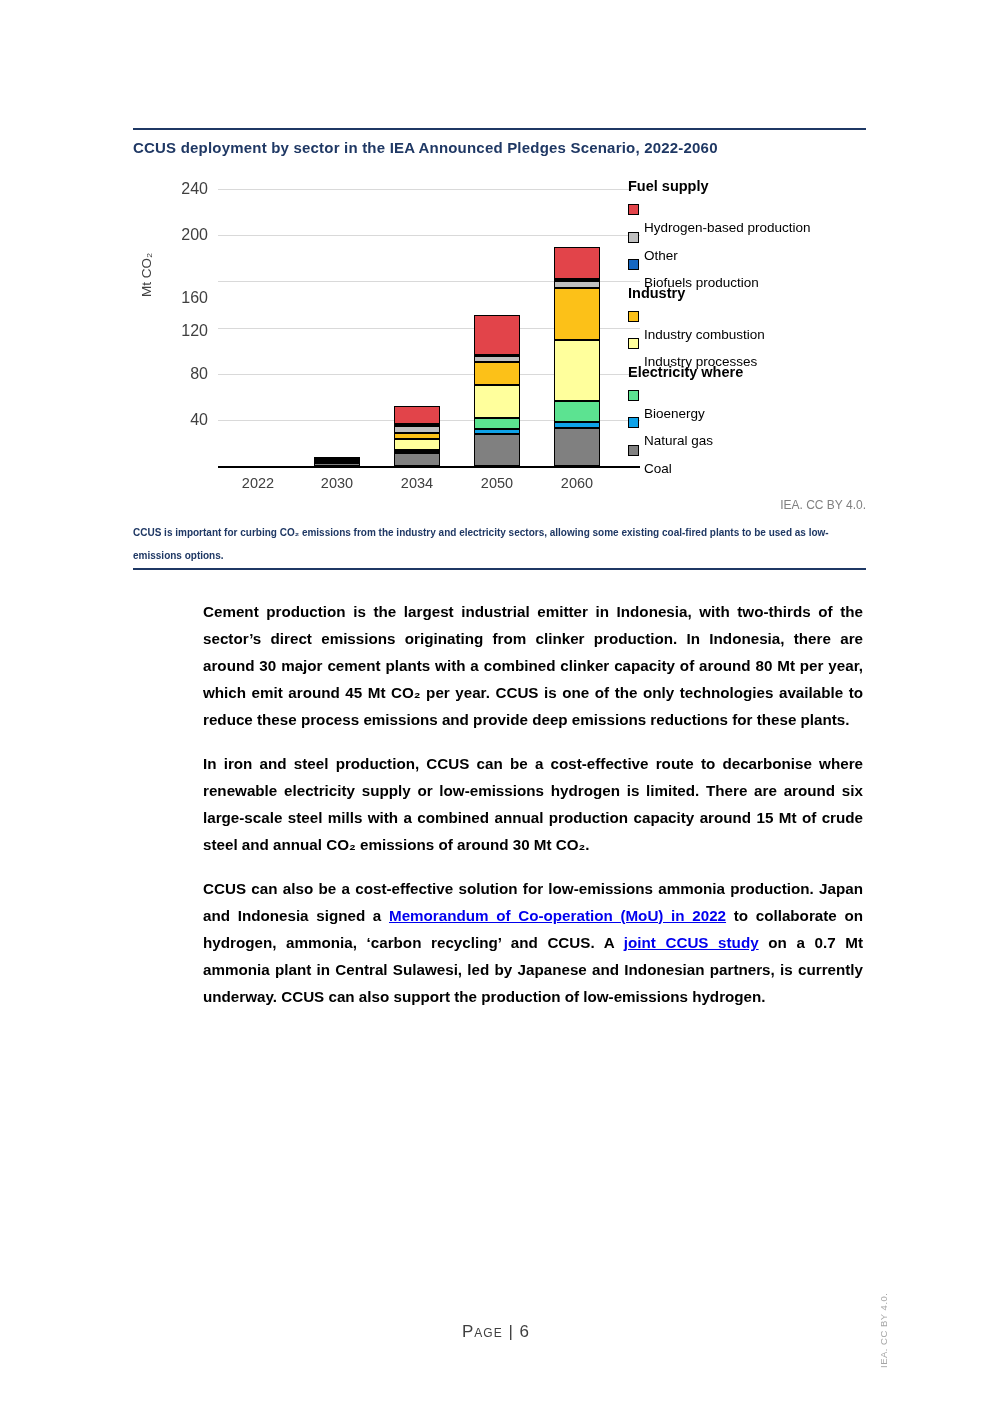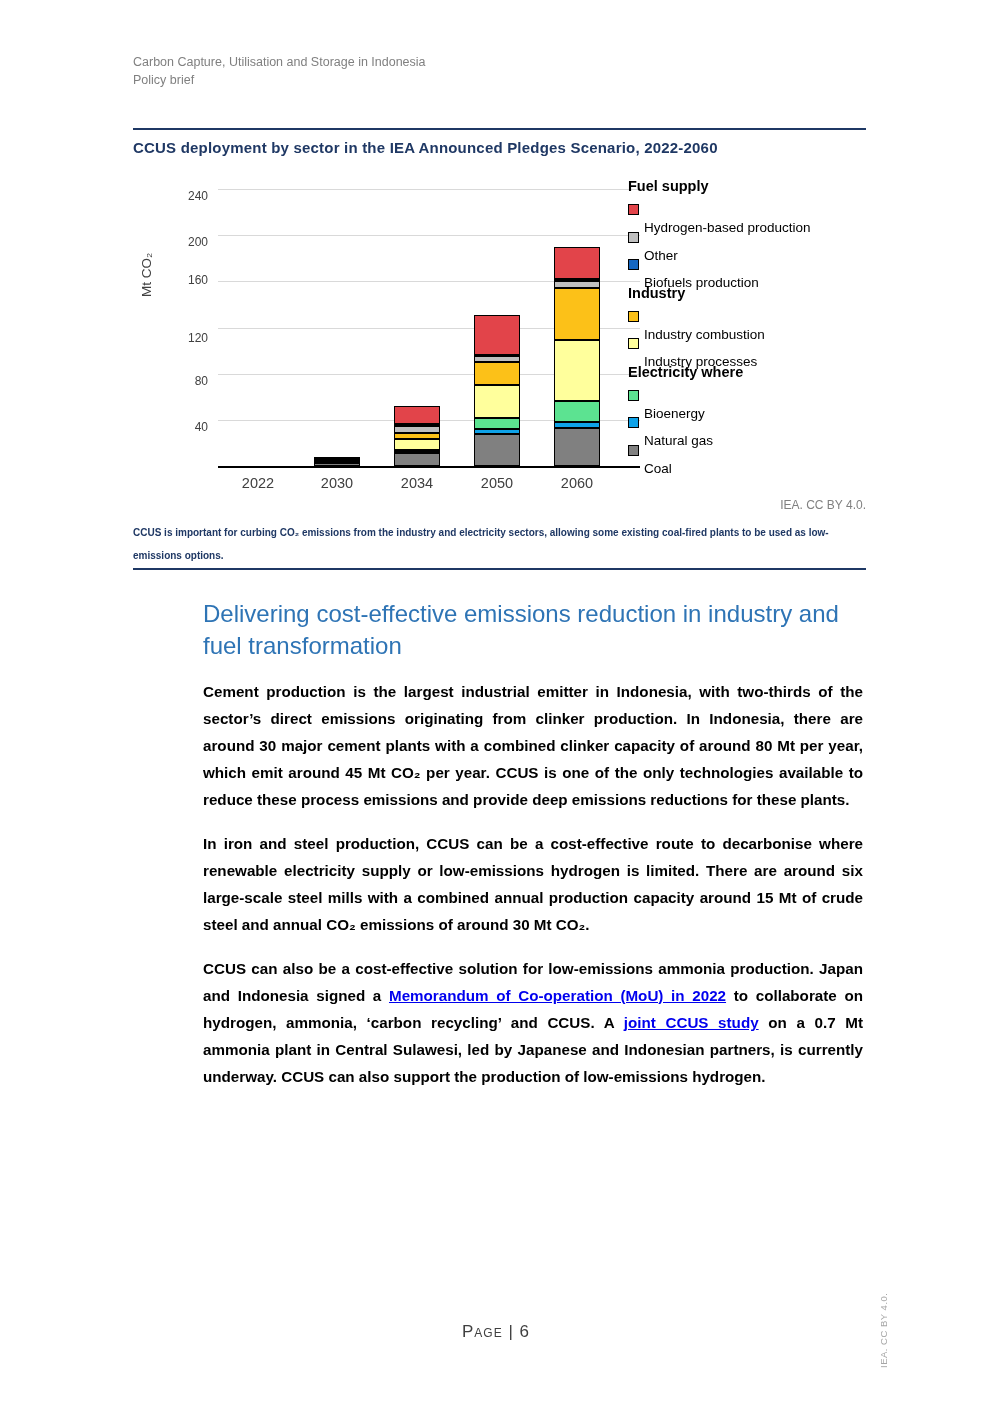--- a/index.html
+++ b/index.html
@@ -32,21 +32,21 @@
   .chart { position:absolute; left:0; top:42px; width:733px; height:330px; }
   .y-axis-title {
     position:absolute; left:6px; top:55px; width:16px; height:100px;
     writing-mode: vertical-rl; transform: rotate(180deg);
     font-size:13.5px; color:#404040; text-align:center;
   }
   .gridline { position:absolute; height:1px; background:#d9d9d9; }
   .axis-baseline { position:absolute; height:2px; background:#000000; }
   .y-tick-label {
     position:absolute; left:18px; width:57px; text-align:right;
-    font-size:12px; color:#404040;margin-top:9px;
+    font-size:16px; color:#404040;
   }
   .x-tick-label {
     position:absolute; width:64px; text-align:center;
     font-size:14.5px; color:#404040;
   }
   .bar-seg { position:absolute; border:1.5px solid #000000; }
 
   
   .legend { position:absolute; left:495px; top:2px; width:238px; }
   .legend-group-header { font-size:14.5px; font-weight:bold; color:#000; margin:6px 0 2px 0; }
@@ -84,40 +84,36 @@
     position:absolute; left:878px; top:1258px; width:16px; height:110px;
     writing-mode: vertical-rl; transform: rotate(180deg);
     font-size:9.5px; color:#a6a6a6; letter-spacing:0.5px;
   }
 </style>
 </head>
 <body>
 
 <div class="page">
 
-  <div class="running-header">
-    <div>Carbon Capture, Utilisation and Storage in Indonesia</div>
-    <div>Policy brief</div>
-  </div>
 
   <div class="figure">
     <div class="rule rule-top"></div>
     <div class="fig-title">CCUS deployment by sector in the IEA Announced Pledges Scenario, 2022-2060</div>
 
     <div class="chart">
       <div class="y-axis-title">Mt CO₂</div>
       <div>
           <div class="gridline" style="left: 85px; top: 249.833px; width: 422px;"></div>
           <div class="y-tick-label" style="top: 240.833px;">40</div>
           <div class="gridline" style="left: 85px; top: 203.667px; width: 422px;"></div>
           <div class="y-tick-label" style="top: 194.667px;">80</div>
           <div class="gridline" style="left: 85px; top: 157.5px; width: 422px;"></div>
           <div class="y-tick-label" style="top: 152px;">120</div>
           <div class="gridline" style="left: 85px; top: 111.333px; width: 422px;"></div>
-          <div class="y-tick-label" style="top: 94px;">160</div>
+          <div class="y-tick-label" style="top: 119px;">160</div>
           <div class="gridline" style="left: 85px; top: 65.1667px; width: 422px;"></div>
           <div class="y-tick-label" style="top: 56.1667px;">200</div>
           <div class="gridline" style="left: 85px; top: 19px; width: 422px;"></div>
           <div class="y-tick-label" style="top: 10px;">240</div>
           <div class="axis-baseline" style="left: 85px; top: 296px; width: 422px;"></div>
           <div class="x-tick-label" style="left: 93px; top: 305px;">2022</div>
           <div class="bar-seg" style="left: 181px; top: 292.538px; width: 46px; height: 3.4625px; background: rgb(128, 128, 128);"></div>
           <div class="bar-seg" style="left: 181px; top: 291.383px; width: 46px; height: 1.15417px; background: rgb(14, 162, 232);"></div>
           <div class="bar-seg" style="left: 181px; top: 289.075px; width: 46px; height: 2.30833px; background: rgb(255, 255, 156);"></div>
           <div class="bar-seg" style="left: 181px; top: 286.767px; width: 46px; height: 2.30833px; background: rgb(226, 68, 74);"></div>
@@ -188,21 +184,20 @@
           </div>
         </div>
     </div>
 
     <div class="fig-attribution">IEA. CC BY 4.0.</div>
     <div class="fig-caption">CCUS is important for curbing CO₂ emissions from the industry and electricity sectors, allowing some existing coal-fired plants to be used as low-emissions options.</div>
     <div class="rule rule-bottom"></div>
   </div>
 
   <div class="main">
-    <h1 class="main-heading">Delivering cost-effective emissions reduction in industry and fuel transformation</h1>
     <p class="body-para">Cement production is the largest industrial emitter in Indonesia, with two-thirds of the sector’s direct emissions originating from clinker production. In Indonesia, there are around 30 major cement plants with a combined clinker capacity of around 80 Mt per year, which emit around 45 Mt CO₂ per year. CCUS is one of the only technologies available to reduce these process emissions and provide deep emissions reductions for these plants.</p>
     <p class="body-para">In iron and steel production, CCUS can be a cost-effective route to decarbonise where renewable electricity supply or low-emissions hydrogen is limited. There are around six large-scale steel mills with a combined annual production capacity around 15 Mt of crude steel and annual CO₂ emissions of around 30 Mt CO₂.</p>
     <p class="body-para">
       <span>CCUS can also be a cost-effective solution for low-emissions ammonia production. Japan and Indonesia signed a </span><a href="#">Memorandum of Co-operation (MoU) in 2022</a><span> to collaborate on hydrogen, ammonia, ‘carbon recycling’ and CCUS. A </span><a href="#">joint CCUS study</a><span> on a 0.7 Mt ammonia plant in Central Sulawesi, led by Japanese and Indonesian partners, is currently underway. CCUS can also support the production of low-emissions hydrogen.</span>
     </p>
   </div>
 
   <div class="footer">Page | 6</div>
   <div class="side-attribution">IEA. CC BY 4.0.</div>
 

